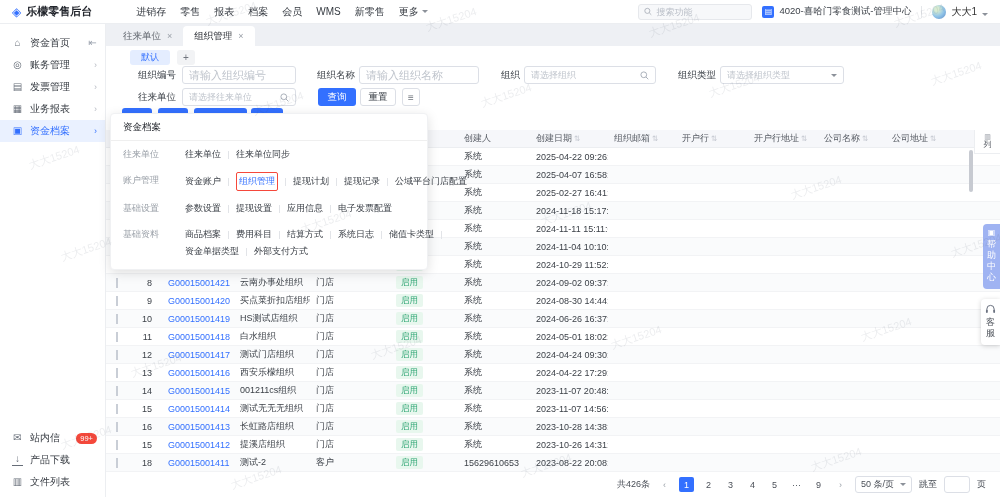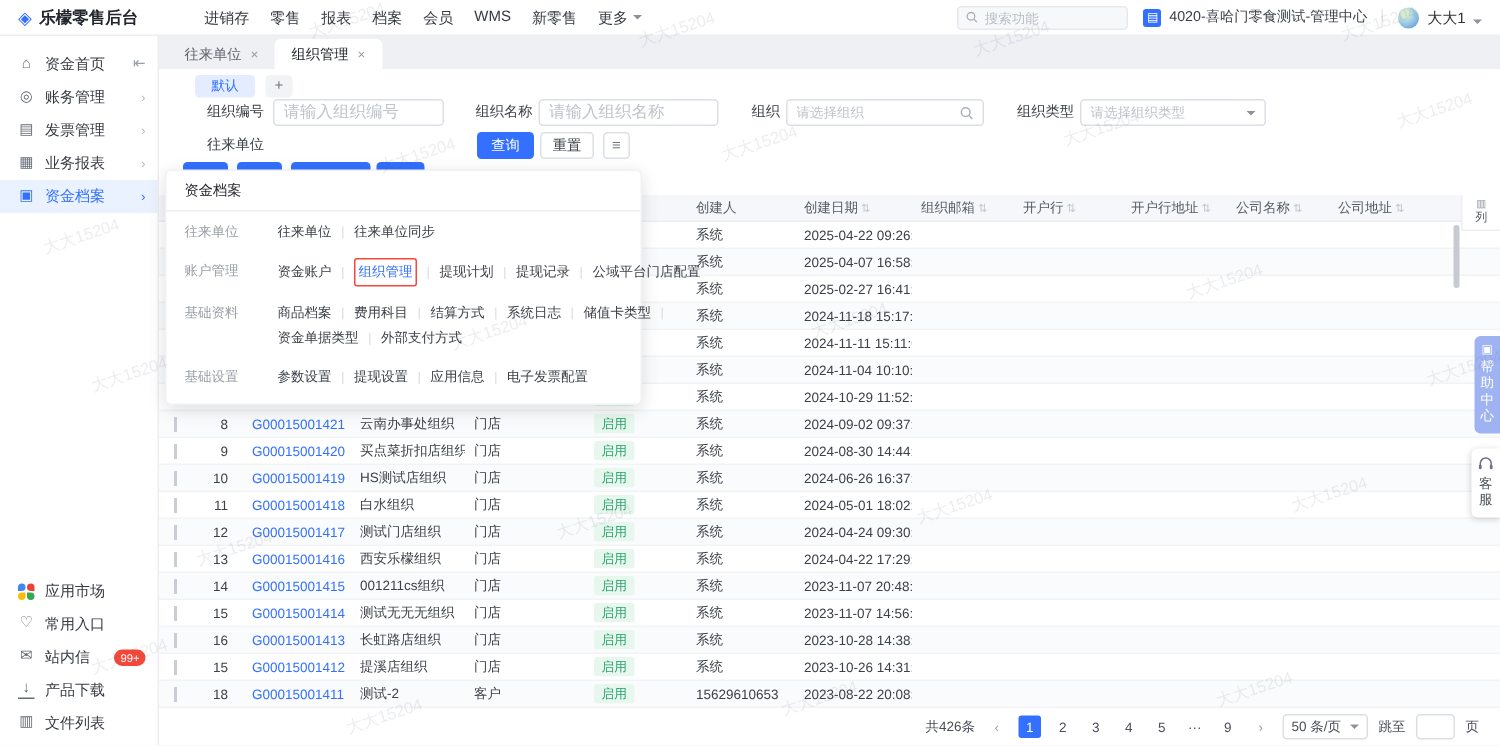--- a/index.html
+++ b/index.html
@@ -176,35 +176,20 @@
           <span>业务报表</span>
           <span class="chev">›</span>
         </div>
         <div class="side-item active">
           <span class="ic">▣</span>
           <span>资金档案</span>
           <span class="chev">›</span>
         </div>
       </div>
     <div class="side-bottom">
-      <div id="side-apps">
-          <div class="side-item">
-            <span class="pinwheel">
-              <i></i>
-              <i></i>
-              <i></i>
-              <i></i>
-            </span>
-            <span>应用市场</span>
-          </div>
-          <div class="side-item">
-            <span class="ic">♡</span>
-            <span>常用入口</span>
-          </div>
-        </div>
       <div id="side-tools">
           <div class="side-item">
             <span class="ic">✉</span>
             <span>站内信</span>
             <span class="badge">99+</span>
           </div>
           <div class="side-item">
             <span class="ic dl-ic">↓</span>
             <span>产品下载</span>
           </div>
@@ -250,20 +235,27 @@
             <line x1="6.6" y1="6.6" x2="9.2" y2="9.2" stroke="#aab0b9" stroke-width="1.1"></line>
           </svg>
       </div>
       <div class="f-label" style="top:20px;left:566px;width:44px">组织类型</div>
       <div class="f-box" style="top:20px;left:614px;width:124px">
         <span class="ph">请选择组织类型</span>
         <span class="tri"></span>
       </div>
 
       <div class="f-label" style="top:42px;left:18px;width:52px">往来单位</div>
+      <div class="f-box" style="top:42px;left:76px;width:114px">
+        <span class="ph">请选择往来单位</span>
+        <svg class="mini" width="9" height="9" viewBox="0 0 10 10">
+            <circle cx="4.2" cy="4.2" r="3.2" fill="none" stroke="#aab0b9" stroke-width="1.1"></circle>
+            <line x1="6.6" y1="6.6" x2="9.2" y2="9.2" stroke="#aab0b9" stroke-width="1.1"></line>
+          </svg>
+      </div>
       <button class="btn primary" style="top:42px;left:212px;width:38px">查询</button>
       <button class="btn plain" style="top:42px;left:254px;width:36px">重置</button>
       <button class="btn iconbtn" style="top:42px;left:296px;width:18px">
           <span>≡</span>
         </button>
 
       <div class="act-btn" style="left:16px;width:30px"></div>
       <div class="act-btn" style="left:52px;width:30px"></div>
       <div class="act-btn" style="left:88px;width:53px"></div>
       <div class="act-btn" style="left:145px;width:32px"></div>
@@ -630,52 +622,52 @@
               <span class="gdiv"></span>
               <span class="gitem">提现计划</span>
               <span class="gdiv"></span>
               <span class="gitem">提现记录</span>
               <span class="gdiv"></span>
               <span class="gitem">公域平台门店配置</span>
             </div>
           </div>
         </div>
         <div class="pgroup">
+          <div class="glabel">基础设置</div>
+          <div class="glines">
+            <div class="gline">
+              <span class="gitem">参数设置</span>
+              <span class="gdiv"></span>
+              <span class="gitem">提现设置</span>
+              <span class="gdiv"></span>
+              <span class="gitem">应用信息</span>
+              <span class="gdiv"></span>
+              <span class="gitem">电子发票配置</span>
+            </div>
+          </div>
+        </div>
+        <div class="pgroup">
           <div class="glabel">基础资料</div>
           <div class="glines">
             <div class="gline">
               <span class="gitem">商品档案</span>
               <span class="gdiv"></span>
               <span class="gitem">费用科目</span>
               <span class="gdiv"></span>
               <span class="gitem">结算方式</span>
               <span class="gdiv"></span>
               <span class="gitem">系统日志</span>
               <span class="gdiv"></span>
               <span class="gitem">储值卡类型</span>
               <span class="gdiv"></span>
             </div>
             <div class="gline">
               <span class="gitem">资金单据类型</span>
               <span class="gdiv"></span>
               <span class="gitem">外部支付方式</span>
-            </div>
-          </div>
-        </div>
-        <div class="pgroup">
-          <div class="glabel">基础设置</div>
-          <div class="glines">
-            <div class="gline">
-              <span class="gitem">参数设置</span>
-              <span class="gdiv"></span>
-              <span class="gitem">提现设置</span>
-              <span class="gdiv"></span>
-              <span class="gitem">应用信息</span>
-              <span class="gdiv"></span>
-              <span class="gitem">电子发票配置</span>
             </div>
           </div>
         </div>
       </div>
   </div>
 
   <div class="help-tab">
     <span class="help-ic">▣</span>
     <span class="v-text">帮助中心</span>
   </div>

